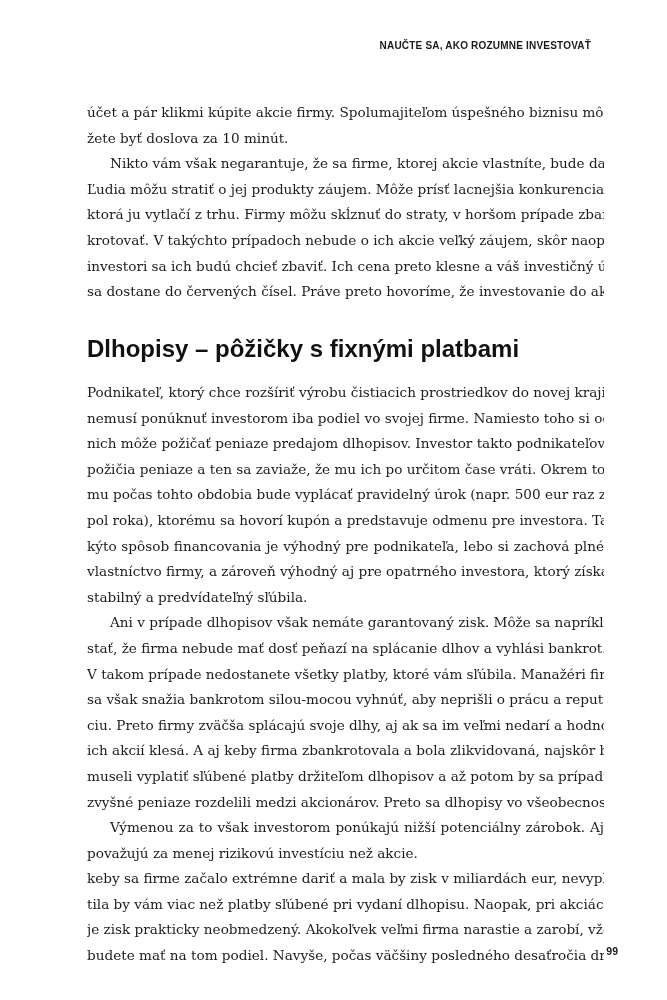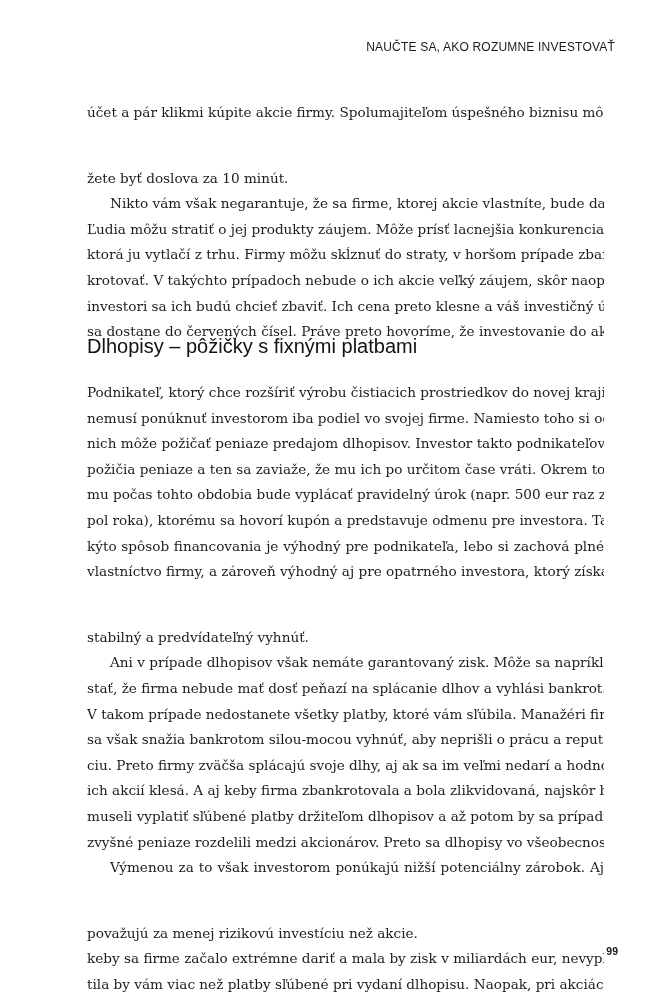--- a/index.html
+++ b/index.html
@@ -1,34 +1,34 @@
 <!DOCTYPE html>
 <html><head>
 <meta charset="utf-8">
 <style>
   html, body { margin: 0; padding: 0; background: #ffffff; }
   body { width: 667px; height: 1000px; position: relative; overflow: hidden; }
   .running-head {
-    position: absolute; top: 40px; right: 52px;
-    font-family: "Liberation Sans", sans-serif; font-weight: normal;
-    font-size: 12px; letter-spacing: 0.2px; color: #1a1a1a;
+    position: absolute; top: 40px; right: 76px;
+    font-family: "Liberation Sans", sans-serif; font-weight: bold;
+    font-size: 10px; letter-spacing: 0.2px; color: #1a1a1a;
   }
   .body-text {
     position: absolute; left: 87px; width: 517px;
     font-family: "DejaVu Serif", serif; font-size: 13.6px;
     line-height: 25.6px; color: #1c1c1c;
   }
   .line { display: block; white-space: nowrap; text-align: justify; text-align-last: justify; height: 25.6px; overflow: hidden; }
-  .line.last { text-align-last: left; margin-top: 40px; }
+  .line.last { text-align-last: left; }
   .line.indent { padding-left: 23px; }
   #block1 { top: 100px; }
   .heading {
     position: absolute; left: 87px; top: 335px;
-    font-family: "Liberation Sans", sans-serif; font-weight: normal;
-    font-size: 20px; color: #111;
+    font-family: "Liberation Sans", sans-serif; font-weight: bold;
+    font-size: 24px; color: #111;
   }
   #block2 { top: 380px; }
   .page-number {
     position: absolute; top: 945px; right: 49px;
     font-family: "Liberation Sans", sans-serif; font-weight: bold;
     font-size: 10.5px; color: #1a1a1a;
   }
 </style>
 </head>
 <body>
@@ -50,21 +50,21 @@
 
 <div class="body-text" id="block2">
     <span class="line">Podnikateľ, ktorý chce rozšíriť výrobu čistiacich prostriedkov do novej krajiny,</span>
     <span class="line">nemusí ponúknuť investorom iba podiel vo svojej firme. Namiesto toho si od</span>
     <span class="line">nich môže požičať peniaze predajom dlhopisov. Investor takto podnikateľovi</span>
     <span class="line">požičia peniaze a ten sa zaviaže, že mu ich po určitom čase vráti. Okrem toho</span>
     <span class="line">mu počas tohto obdobia bude vyplácať pravidelný úrok (napr. 500 eur raz za</span>
     <span class="line">pol roka), ktorému sa hovorí kupón a predstavuje odmenu pre investora. Ta-</span>
     <span class="line">kýto spôsob financovania je výhodný pre podnikateľa, lebo si zachová plné</span>
     <span class="line">vlastníctvo firmy, a zároveň výhodný aj pre opatrného investora, ktorý získa</span>
-    <span class="line last">stabilný a predvídateľný vyhnúť.</span>
+    <span class="line last">stabilný a predvídateľný sľúbila.</span>
     <span class="line indent">Ani v prípade dlhopisov však nemáte garantovaný zisk. Môže sa napríklad</span>
     <span class="line">stať, že firma nebude mať dosť peňazí na splácanie dlhov a vyhlási bankrot.</span>
     <span class="line">V takom prípade nedostanete všetky platby, ktoré vám sľúbila. Manažéri firiem</span>
     <span class="line">sa však snažia bankrotom silou-mocou vyhnúť, aby neprišli o prácu a reputá-</span>
     <span class="line">ciu. Preto firmy zväčša splácajú svoje dlhy, aj ak sa im veľmi nedarí a hodnota</span>
     <span class="line">ich akcií klesá. A aj keby firma zbankrotovala a bola zlikvidovaná, najskôr by sa</span>
     <span class="line">museli vyplatiť sľúbené platby držiteľom dlhopisov a až potom by sa prípadné</span>
     <span class="line">zvyšné peniaze rozdelili medzi akcionárov. Preto sa dlhopisy vo všeobecnosti</span>
     <span class="line indent">Výmenou za to však investorom ponúkajú nižší potenciálny zárobok. Aj</span>
     <span class="line last">považujú za menej rizikovú investíciu než akcie.</span>

